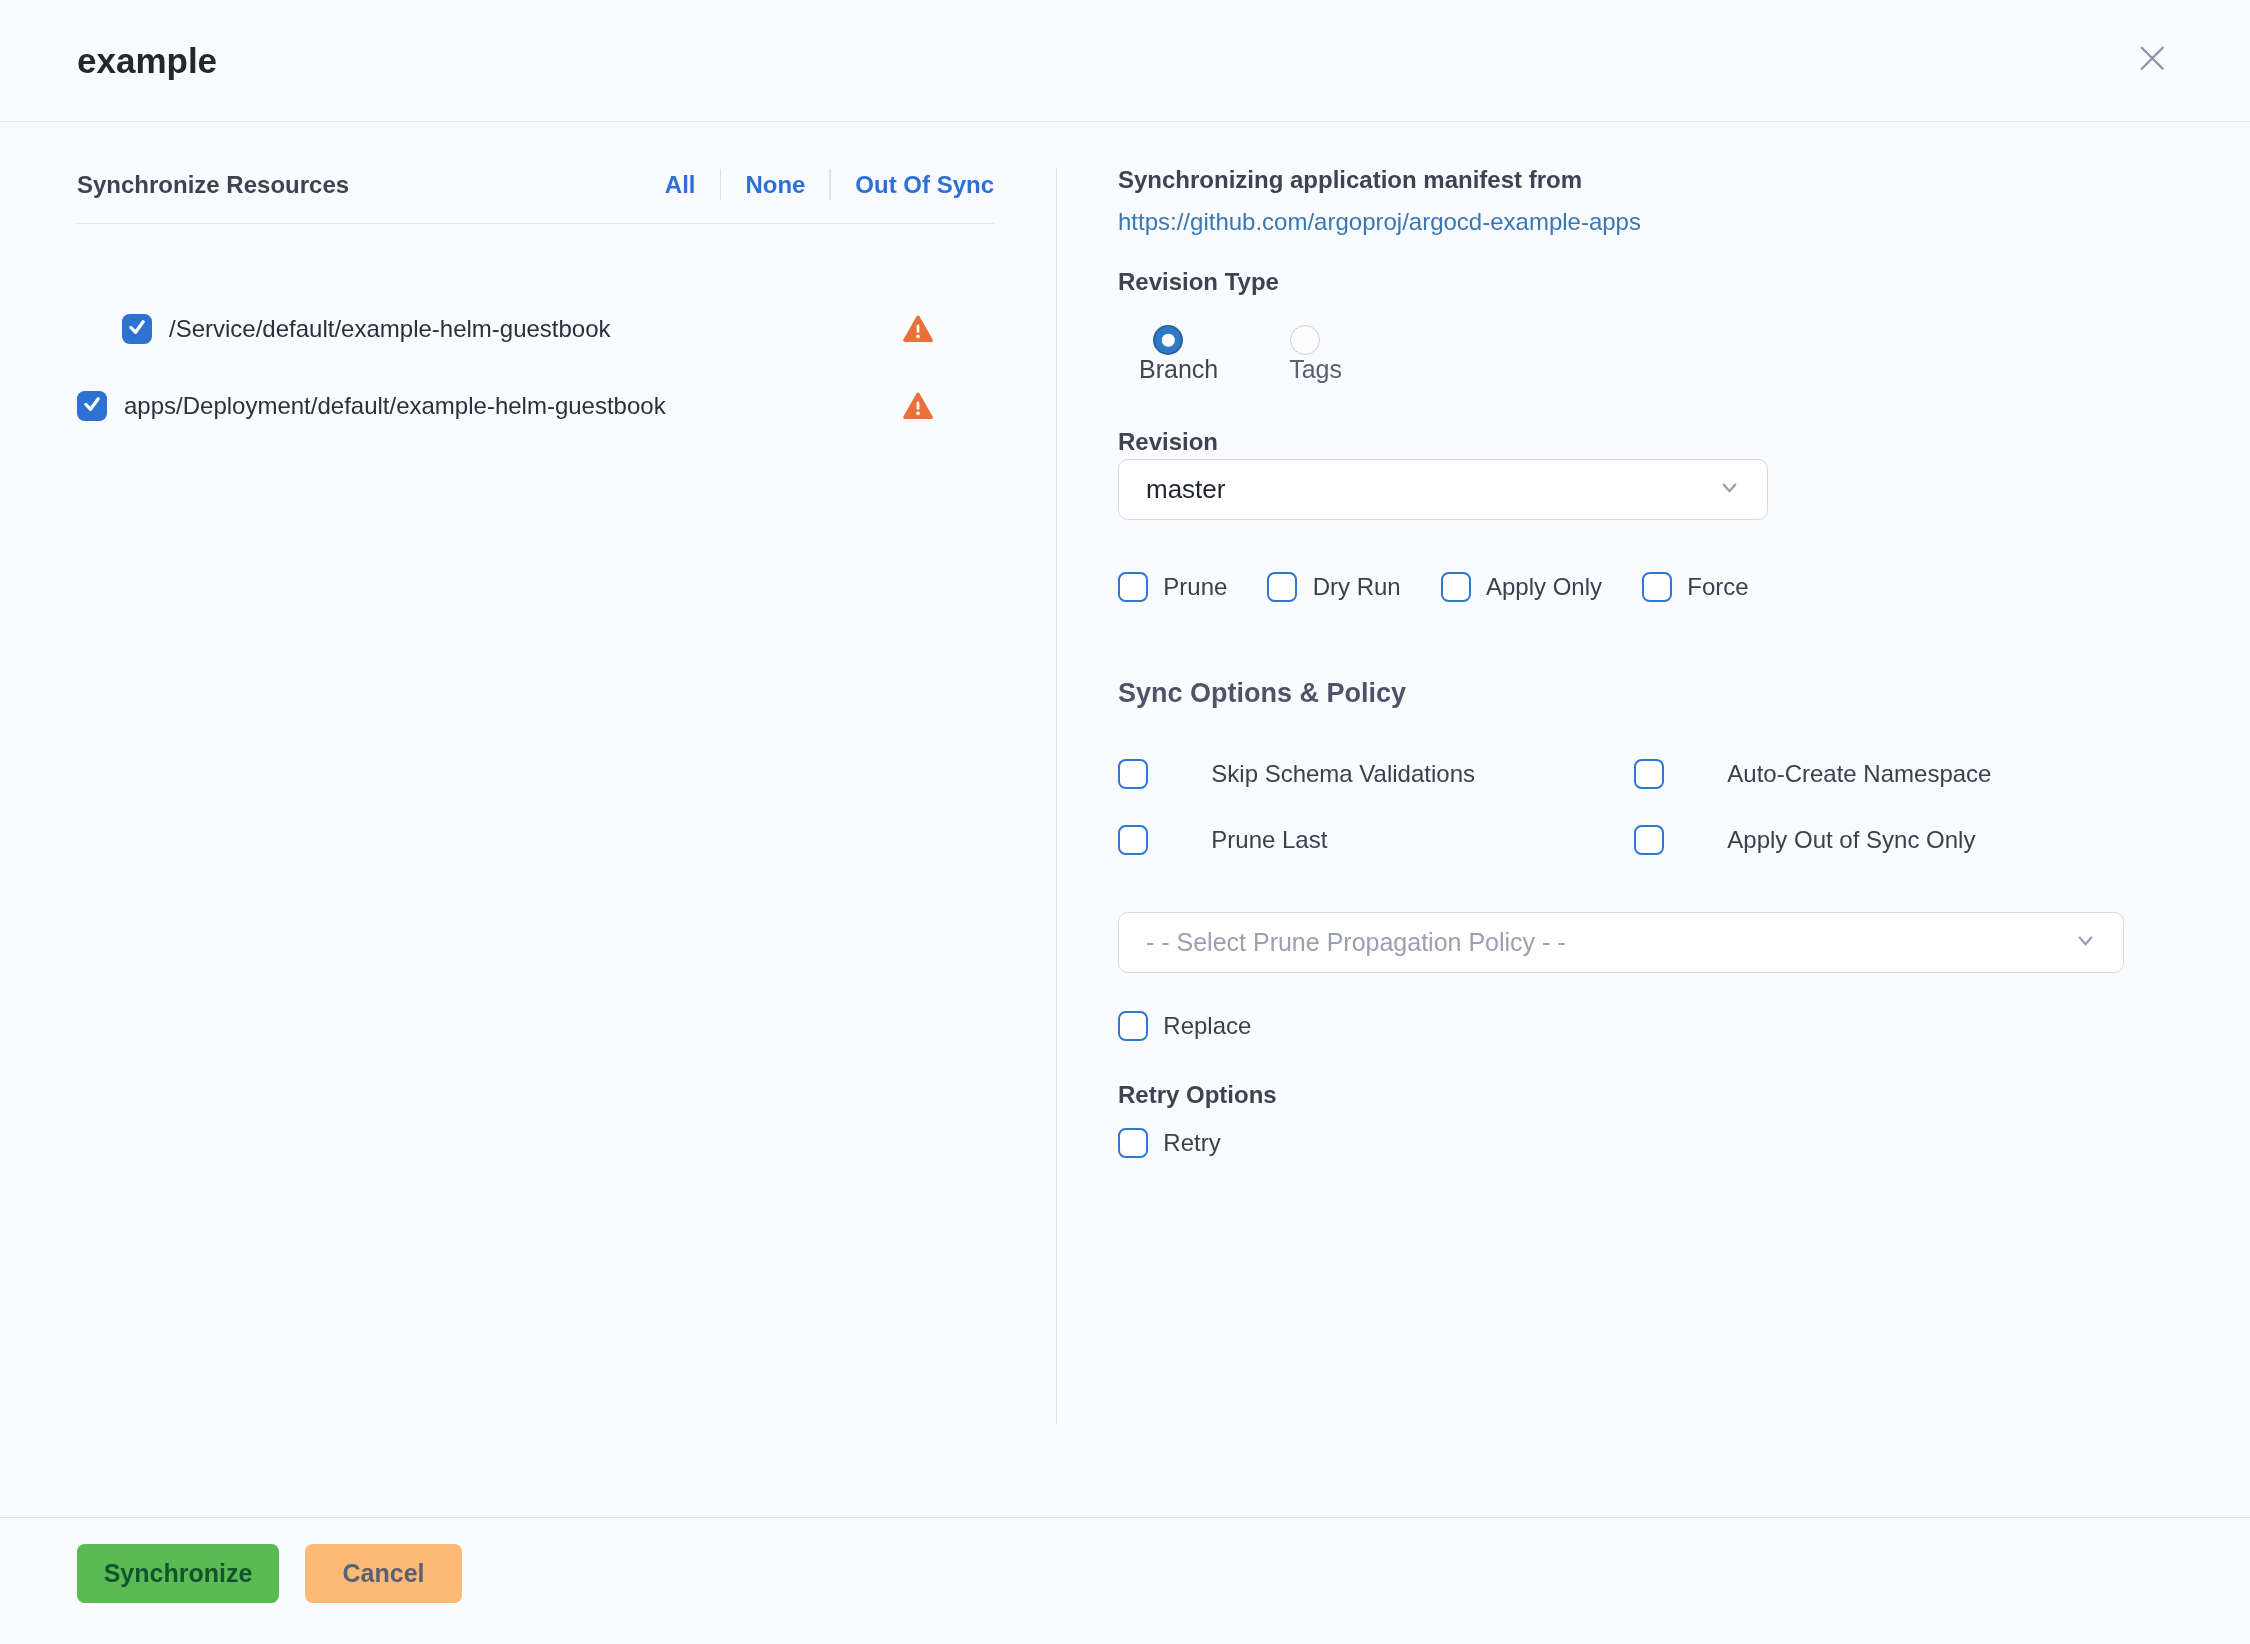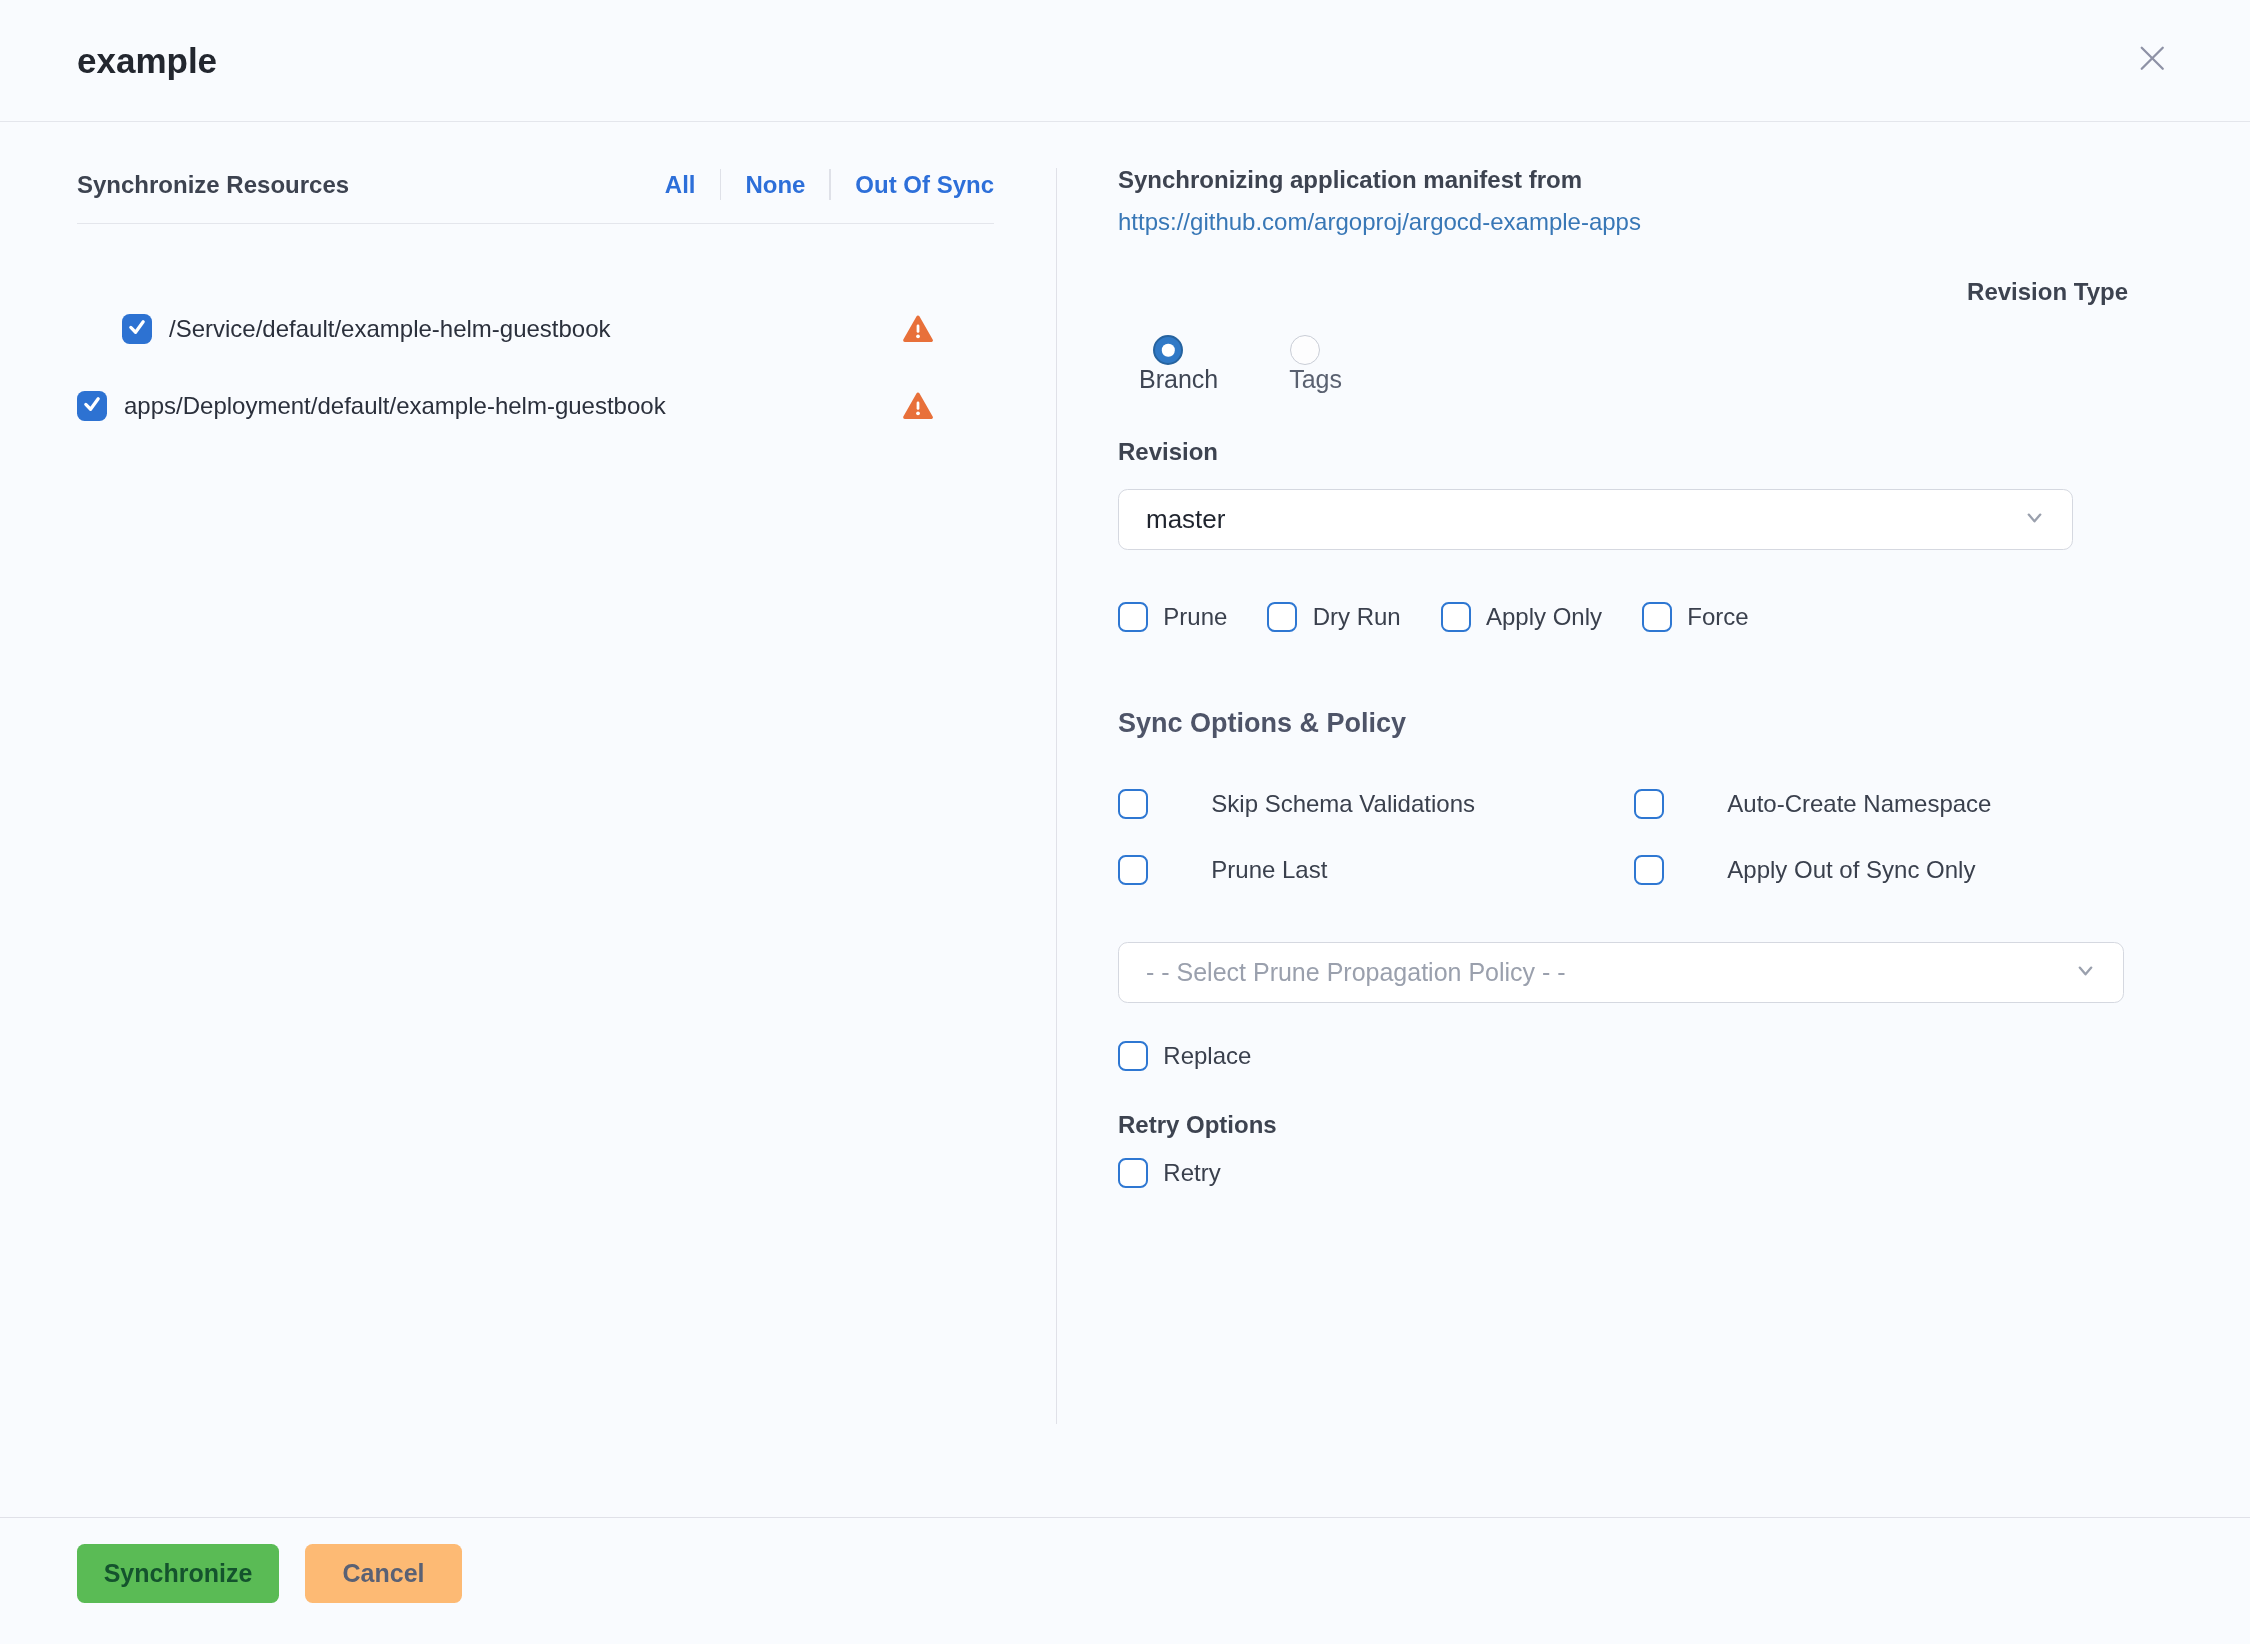--- a/index.html
+++ b/index.html
@@ -48,42 +48,42 @@
   .checkbox {
     width:30px; height:30px; border-radius:7.6px; flex:none; cursor:pointer;
     display:flex; align-items:center; justify-content:center;
   }
   .checkbox.checked { background:#2d72d2; }
   .checkbox.unchecked { background:#ffffff; border:2.4px solid #2e77d2; }
 
   
   .section-label { font-size:24px; font-weight:700; color:#3d4350; }
   .manifest-url { font-size:24px; color:#3877b6; margin-top:14.3px; cursor:pointer; display:inline-block; }
-  .revision-type-label { margin-top:42px;text-align:right; }
+  .revision-type-label { margin-top:32px; }
 
   .radio-row { margin-top:29px; display:flex; align-items:center; }
   .radio-option { display:flex; align-items:center; cursor:pointer;flex-direction:column; }
   .radio-option + .radio-option { margin-left:50px; }
   .radio { width:30px; height:30px; border-radius:50%; position:relative; flex:none; }
   .radio.selected { background:#3079c6; border:2.9px solid #26639f; }
   .radio.selected .dot {
     position:absolute; width:12.4px; height:12.4px; border-radius:50%;
     background:#ffffff; left:50%; top:50%; transform:translate(-50%,-50%);
   }
   .radio.unselected { background:#fdfdfe; border:1.9px solid #c9cdd6; }
   .radio-label { margin-left:21px; font-size:25px; color:#3f4654; }
   .radio-label.muted { color:#5a6170; }
 
   .revision-label { margin-top:44px; }
   .select {
     background:#ffffff; border:1.9px solid #d5d8e0; border-radius:9.6px;
     height:61px; display:flex; align-items:center; justify-content:space-between;
     padding:0 25px 0 27px; cursor:pointer;
   }
-  .revision-select { width:955px; margin-top:23px;gap:17px; }
+  .revision-select { width:650px; margin-top:3px;gap:17px; }
   .select-value { font-size:26px; color:#1f242e; }
   .select-value.placeholder { color:#9aa0ad; font-size:25px; }
   .policy-select { width:1006px; margin-top:57px; }
 
   .flags-row { margin-top:52px; display:flex; align-items:center; }
   .flag { display:flex; align-items:center; }
   .flag + .flag { margin-left:40px; }
   .flag-label { margin-left:15.3px; font-size:24px; color:#3a404d; }
 
   .options-heading { margin-top:76px; font-size:27px; font-weight:700; color:#4e5468; }

